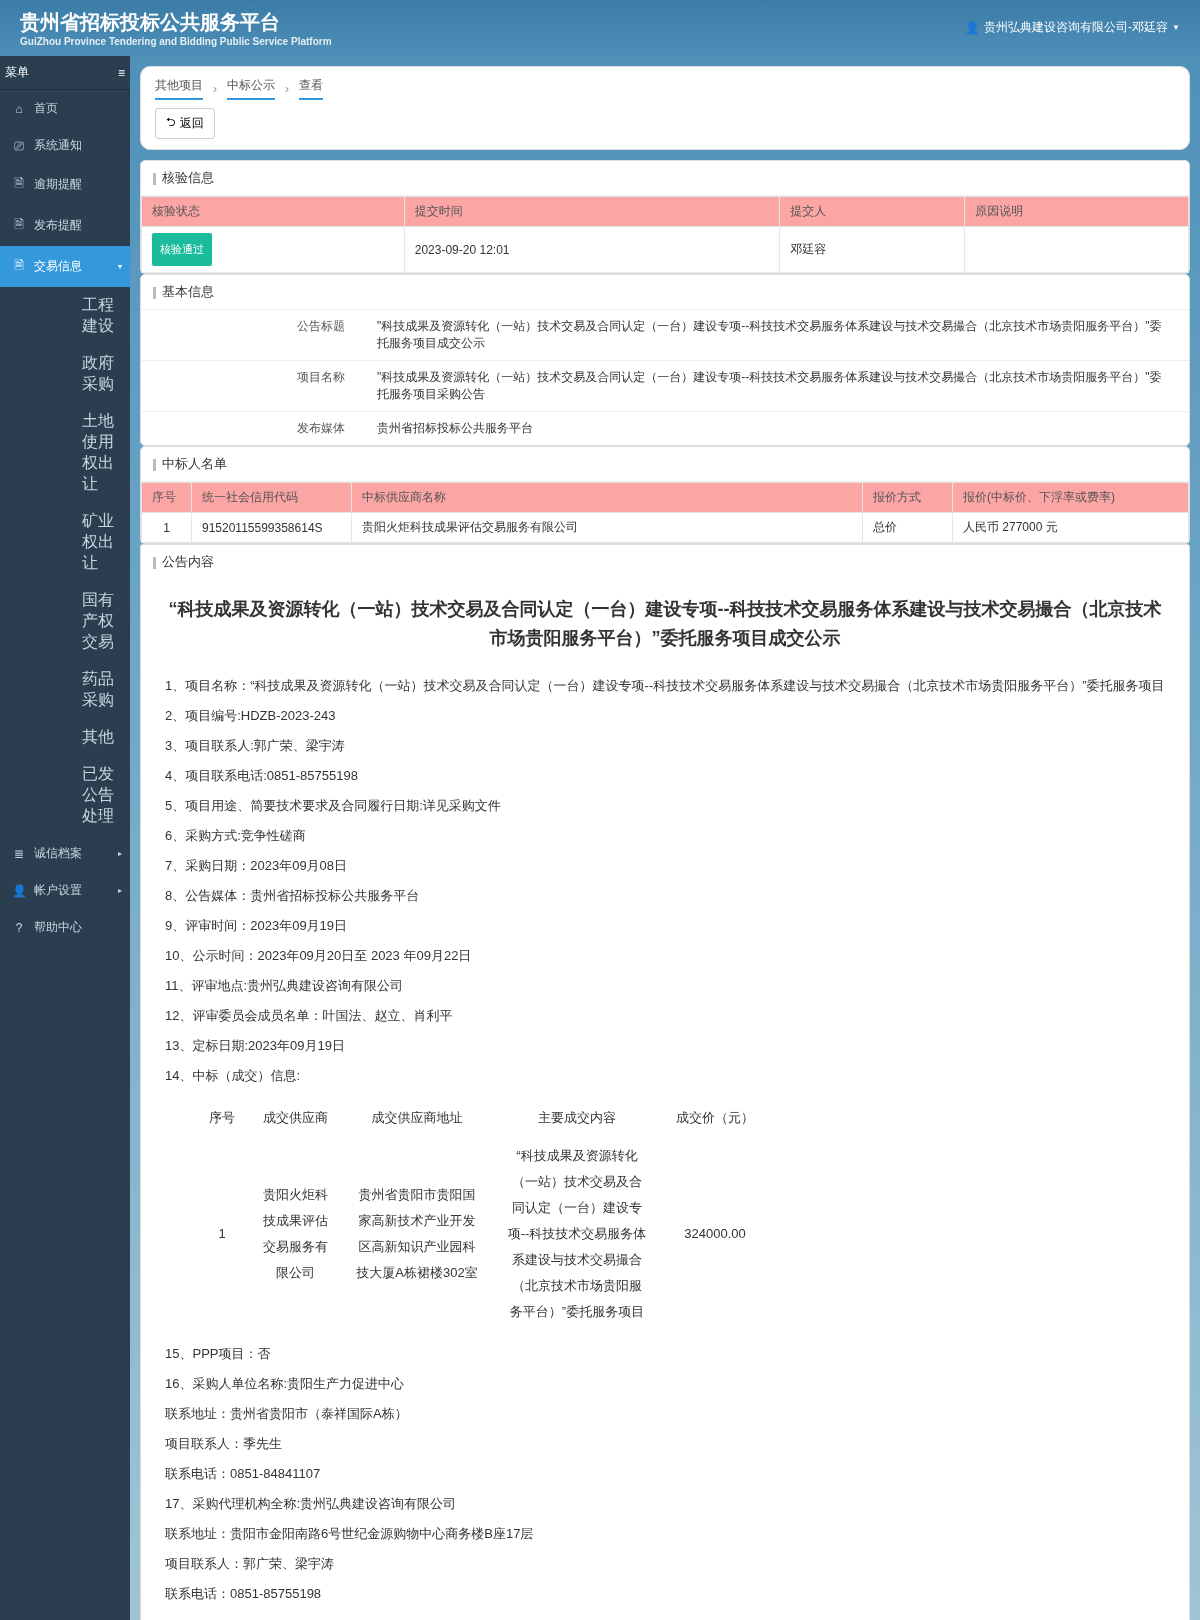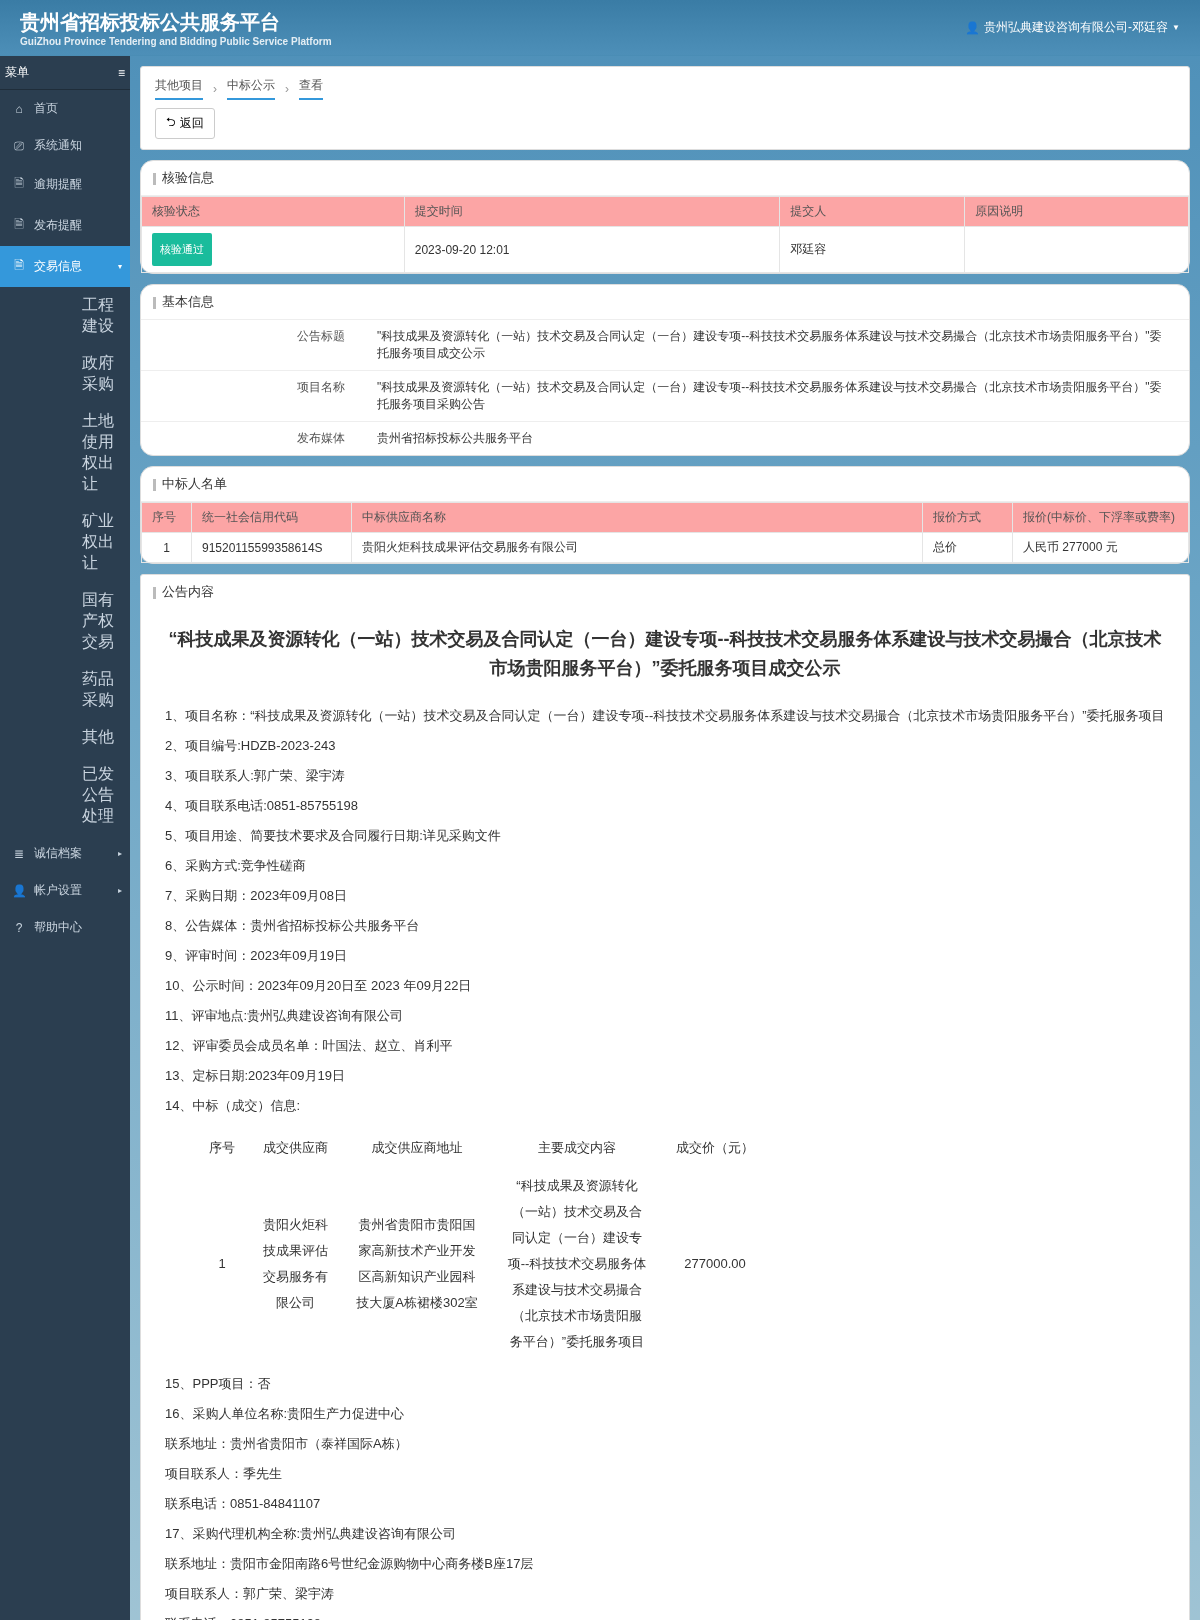--- a/index.html
+++ b/index.html
@@ -13,26 +13,26 @@
 .layout { display: flex; }
 .sidebar { width: 130px; background: #2b3e50; color: #c9d4df; min-height: 1564px; flex-shrink: 0; }
 .sidebar .menu-header { display: flex; justify-content: space-between; align-items: center; padding: 8px 5px; font-size: 12px; color: #fff; border-bottom: 1px solid #1f2d3a; }
 .sidebar .menu-header .bars { cursor: pointer; }
 .sidebar .nav-item { display: flex; align-items: center; gap: 8px; padding: 10px 12px; cursor: pointer; font-size: 12px; position: relative; }
 .sidebar .nav-item.active { background: #3498db; color: #fff; }
 .sidebar .nav-item .icon { width: 14px; text-align: center; font-size: 12px; }
 .sidebar .nav-item .arrow { position: absolute; right: 8px; font-size: 8px; }
 .sidebar .sub-item { padding: 8px 12px 8px 34px; cursor: pointer; font-size: 16px; margin-left: 48px; }
 .content { flex: 1; padding: 10px; }
-.crumb-panel { background: #fff; border: 1px solid #ddd; border-radius: 3px; margin-bottom: 10px; padding: 10px 14px; }
+.crumb-panel { background: #fff; border: 1px solid #ddd; border-radius: 10px; margin-bottom: 10px; padding: 10px 14px; }
 .crumb { display: flex; gap: 10px; align-items: center; margin-bottom: 8px; }
 .crumb .crumb-item { color: #555; padding-bottom: 4px; border-bottom: 2px solid #3498db; }
 .crumb .sep { color: #999; }
 .back-btn { display: inline-flex; align-items: center; gap: 4px; border: 1px solid #ccc; background: #fff; padding: 4px 10px; border-radius: 3px; cursor: pointer; font-size: 12px; }
-.panel { background: #fff; border: 1px solid #ddd; border-radius: 13px; margin-bottom: 10px; }
+.panel { background: #fff; border: 1px solid #ddd; border-radius: 5px; }
 .panel-title { padding: 8px 12px; font-size: 13px; color: #333; border-bottom: 1px solid #eee; }
 .panel-title .bar { display: inline-block; width: 3px; height: 12px; background: #bbb; margin-right: 6px; vertical-align: middle; }
 .tbl { width: 100%; border-collapse: collapse; }
 .tbl th, .tbl td { border: 1px solid #e5e5e5; padding: 6px 10px; text-align: left; font-size: 12px; font-weight: normal; }
 .tbl th { background: #fca5a5; color: #555; }
 .badge-green { display: inline-block; background: #1abc9c; color: #fff; padding: 9px 8px; border-radius: 2px; font-size: 11px; }
 .info-row { display: flex; border-bottom: 1px solid #eee; }
 .info-row:last-child { border-bottom: none; }
 .info-row .lbl { width: 220px; padding: 8px 16px; text-align: right; color: #555; }
 .info-row .val { flex: 1; padding: 8px 16px; color: #333; }
@@ -169,21 +169,21 @@
 
     <div class="panel">
       <div class="panel-title"><span class="bar"></span><span>中标人名单</span></div>
       <table class="tbl">
         <tbody>
             <tr>
           <th style="width:50px">序号</th>
           <th style="width:160px">统一社会信用代码</th>
           <th>中标供应商名称</th>
           <th style="width:90px">报价方式</th>
-          <th style="width:176px">报价(中标价、下浮率或费率)</th>
+          <th style="width:236px">报价(中标价、下浮率或费率)</th>
         </tr>
         <tr>
           <td style="text-align:center">1</td>
           <td>91520115599358614S</td>
           <td>贵阳火炬科技成果评估交易服务有限公司</td>
           <td>总价</td>
           <td>人民币 277000 元</td>
         </tr>
       </tbody>
         </table>
@@ -216,21 +216,21 @@
             <th>成交供应商</th>
             <th>成交供应商地址</th>
             <th>主要成交内容</th>
             <th>成交价（元）</th>
           </tr>
           <tr>
             <td>1</td>
             <td class="wrap" style="max-width:80px">贵阳火炬科技成果评估交易服务有限公司</td>
             <td class="wrap">贵州省贵阳市贵阳国家高新技术产业开发区高新知识产业园科技大厦A栋裙楼302室</td>
             <td class="wrap" style="max-width:170px">“科技成果及资源转化（一站）技术交易及合同认定（一台）建设专项--科技技术交易服务体系建设与技术交易撮合（北京技术市场贵阳服务平台）”委托服务项目</td>
-            <td>277000.00</td>
+            <td>324000.00</td>
           </tr>
         </tbody>
           </table>
         <div id="lines2">
             <p>15、PPP项目：否</p>
             <p>16、采购人单位名称:贵阳生产力促进中心</p>
             <p>联系地址：贵州省贵阳市（泰祥国际A栋）</p>
             <p>项目联系人：季先生</p>
             <p>联系电话：0851-84841107</p>
             <p>17、采购代理机构全称:贵州弘典建设咨询有限公司</p>

